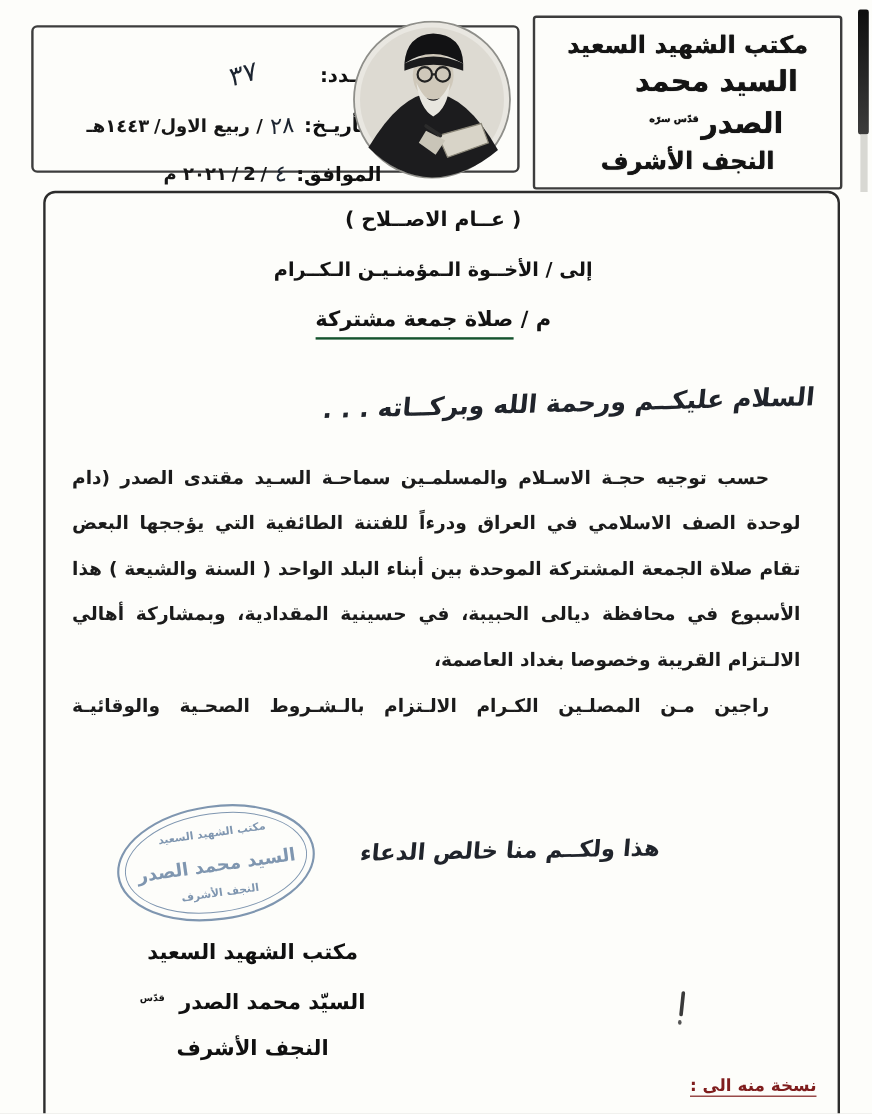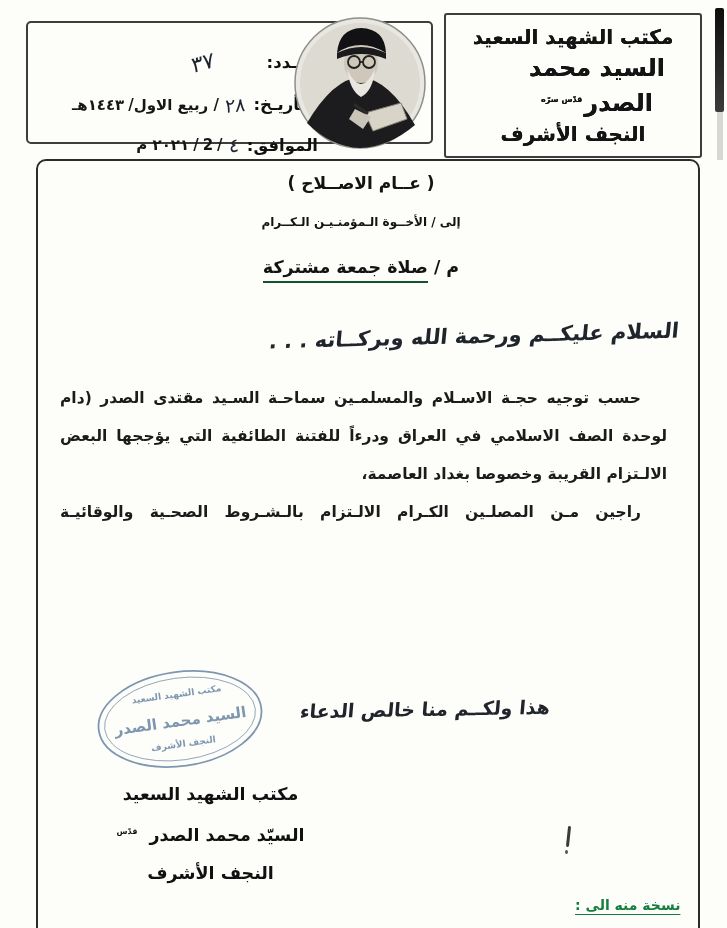--- a/index.html
+++ b/index.html
@@ -30,42 +30,42 @@
   .calli-mark{font-size:8px;vertical-align:super;font-weight:bold;margin-right:2px;}
   .edge-bar{position:absolute;left:715px;top:8px;width:9px;height:104px;
     background:linear-gradient(#0e0e0e,#3c3c3c);border-radius:2px;}
   .edge-bar2{position:absolute;left:717px;top:112px;width:6px;height:48px;background:#d8d8d3;}
   
   .main-box{position:absolute;left:36px;top:159px;width:660px;height:800px;
     border:2.5px solid #2c2c2c;border-radius:10px;}
   .center-line{position:absolute;left:36px;width:650px;text-align:center;
     direction:rtl;font-weight:bold;color:#131313;}
   .slogan{top:173px;font-size:17px;}
-  .to-line{top:215px;font-size:12px;}
+  .to-line{top:215px;font-size:16px;}
   .subject-line{top:257px;font-size:17.5px;}
   .subject-underline{border-bottom:2px solid #14532d;padding-bottom:4px;}
   .greeting{position:absolute;top:324px;right:48px;direction:rtl;white-space:nowrap;
     font-size:21px;font-weight:bold;color:#20242b;transform:rotate(-1.5deg) skewX(-7deg);}
   .body-par{position:absolute;top:379px;left:60px;width:607px;direction:rtl;color:#1b1b1b;}
   .bline{height:38px;line-height:38px;font-size:15.5px;font-weight:bold;
     overflow:hidden;text-align:justify;text-align-last:justify;}
   .bline.indent{text-indent:26px;}
   .bline.endline{text-align-last:right;}
   .closing{position:absolute;top:698px;left:300px;width:250px;text-align:center;
     direction:rtl;white-space:nowrap;font-size:19px;font-weight:bold;color:#20242b;
     transform:rotate(-1deg) skewX(-6deg);}
   .stamp{position:absolute;left:94px;top:668px;width:172px;height:102px;transform:rotate(-8deg);}
   .sig-block{position:absolute;left:58px;top:775px;width:305px;text-align:center;
     direction:rtl;font-weight:bold;font-size:17.5px;line-height:38px;color:#101010;}
   .sig-mark{font-size:8px;vertical-align:super;margin-right:12px;}
   .stray-mark{position:absolute;left:567px;top:826px;width:3px;height:21px;
     background:#3a3a3a;border-radius:2px;transform:rotate(6deg);}
   .stray-dot{position:absolute;left:565px;top:850px;width:3px;height:4px;background:#555;border-radius:50%;}
   .copy-note{position:absolute;left:575px;top:897px;direction:rtl;white-space:nowrap;
-    font-size:14px;font-weight:600;color:#15803d;text-decoration:underline;text-underline-offset:4px;}
+    font-size:14px;font-weight:600;color:#7f1d1d;text-decoration:underline;text-underline-offset:4px;}
 </style>
 </head>
 <body>
 
 <div class="page">
 
   <div class="hdr-left-box">
     <div class="hdr-fields">
       <div class="field-row">
         <span class="field-label">العـدد:</span>
@@ -130,20 +130,22 @@
 
   <div class="center-line slogan">( عــام الاصــلاح )</div>
   <div class="center-line to-line">إلى / الأخــوة الـمؤمنـيـن الـكــرام</div>
   <div class="center-line subject-line"><span>م / </span><span class="subject-underline">صلاة جمعة مشتركة</span></div>
 
   <div class="greeting">السلام عليكــم ورحمة الله وبركــاته . . .</div>
 
   <div class="body-par">
     <div class="bline indent">حسب توجيه حجـة الاسـلام والمسلمـين سماحـة السـيد مقتدى الصدر (دام عزه)</div>
     <div class="bline">لوحدة الصف الاسلامي في العراق ودرءاً للفتنة الطائفية التي يؤججها البعض</div>
+    <div class="bline">تقام صلاة الجمعة المشتركة الموحدة بين أبناء البلد الواحد ( السنة والشيعة ) هذا</div>
+    <div class="bline">الأسبوع في محافظة ديالى الحبيبة، في حسينية المقدادية، وبمشاركة أهالي</div>
     <div class="bline endline">الالـتزام القريبة وخصوصا بغداد العاصمة،</div>
     <div class="bline indent">راجين مـن المصلـين الكـرام الالـتزام بالـشـروط الصحـية والوقائيـة</div>
   </div>
 
   <div class="closing">هذا ولكــم منا خالص الدعاء</div>
 
   <div class="stamp">
     <svg width="172" height="102" viewBox="0 0 172 102">
       <ellipse cx="86" cy="51" rx="82" ry="47" fill="none" stroke="#7f96b0" stroke-width="1.8"></ellipse>
       <ellipse cx="86" cy="51" rx="76" ry="41" fill="none" stroke="#7f96b0" stroke-width="0.8"></ellipse>

